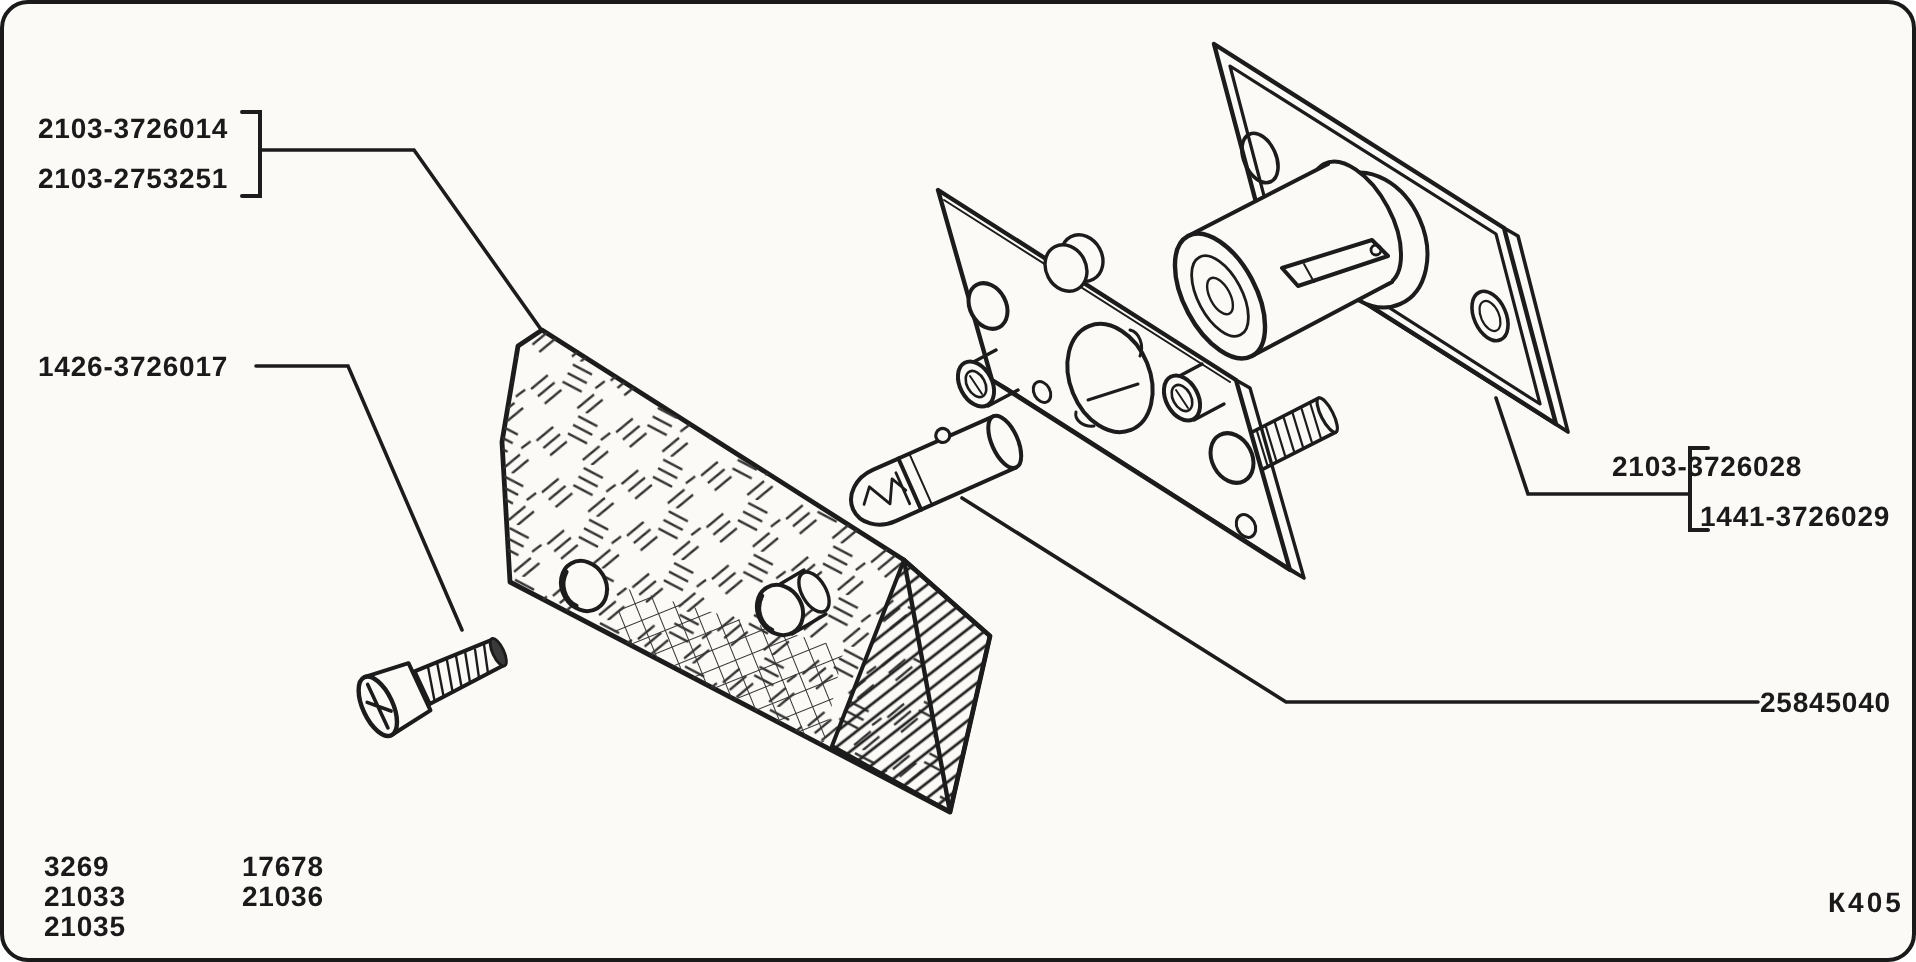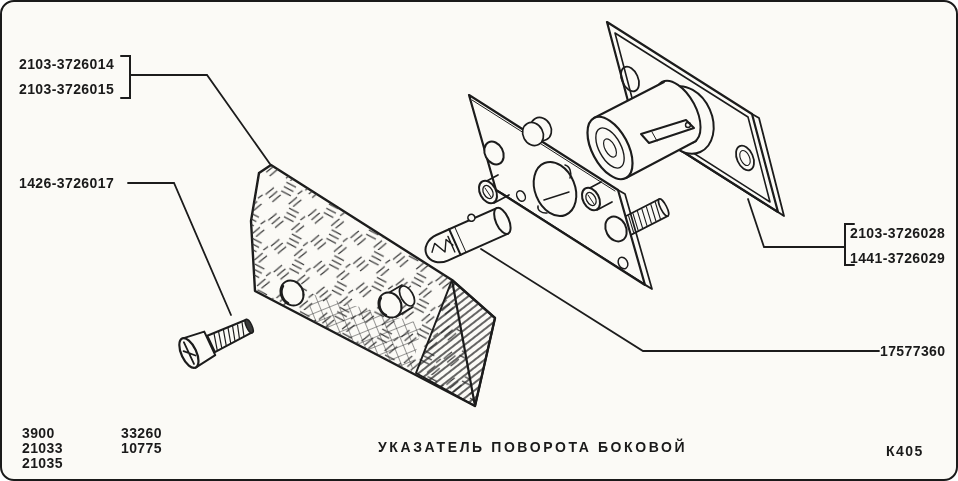--- a/index.html
+++ b/index.html
@@ -7,21 +7,21 @@
     position:relative; width:958px; height:481px; box-sizing:border-box;
     background:#fbfaf6; border:2px solid #1a1a1a; border-radius:14px; overflow:hidden;
     font-family:Liberation Sans, sans-serif;
   }
   svg.draw{position:absolute;left:0;top:0;}
   .lbl{
     position:absolute; font-weight:bold; font-size:14px; line-height:14px;
     color:#1a1a1a; letter-spacing:0.4px; white-space:nowrap;
   }
   .title{letter-spacing:2.6px;}
-  .figcode{letter-spacing:1.5px;}
+  .figcode{letter-spacing:1.5px;margin-left:28px;}
 </style>
 </head>
 <body>
 
 <div class="stage">
 
 <svg class="draw" width="958" height="481" viewBox="0 0 958 481">
   <defs>
     <pattern id="tex" width="40" height="26" patternUnits="userSpaceOnUse" patternTransform="rotate(-6)">
       <g stroke="#333" stroke-width="1.2" fill="none">
@@ -144,27 +144,26 @@
     <path d="M128,73 L205,73 L268,162"></path>
     <path d="M126,181 L172,181 L229,313"></path>
     <path d="M746,197 L762,245 L842,245"></path>
     <path d="M479,247 L641,349 L877,349"></path>
     <path d="M119,54 L128,54 L128,96 L119,96" stroke-width="2"></path>
     <path d="M852,222 L843,222 L843,263 L852,263" stroke-width="2"></path>
   </g>
 </svg>
 
   <div class="lbl" style="left:17px;top:55px">2103-3726014</div>
-  <div class="lbl" style="left:17px;top:80px">2103-3726015</div>
+  <div class="lbl" style="left:17px;top:80px">2103-2753251</div>
   <div class="lbl" style="left:17px;top:174px">1426-3726017</div>
-  <div class="lbl" style="left:848px;top:224px">2103-3726028</div>
+  <div class="lbl" style="left:804px;top:224px">2103-3726028</div>
   <div class="lbl" style="left:848px;top:249px">1441-3726029</div>
-  <div class="lbl" style="left:878px;top:342px">17577360</div>
+  <div class="lbl" style="left:878px;top:342px">25845040</div>
 
-  <div class="lbl" style="left:20px;top:424px">3900</div>
+  <div class="lbl" style="left:20px;top:424px">3269</div>
   <div class="lbl" style="left:20px;top:439px">21033</div>
   <div class="lbl" style="left:20px;top:454px">21035</div>
-  <div class="lbl" style="left:119px;top:424px">33260</div>
-  <div class="lbl" style="left:119px;top:439px">10775</div>
+  <div class="lbl" style="left:119px;top:424px">17678</div>
+  <div class="lbl" style="left:119px;top:439px">21036</div>
 
-  <div class="lbl title" style="left:376px;top:438px">УКАЗАТЕЛЬ ПОВОРОТА БОКОВОЙ</div>
   <div class="lbl figcode" style="left:884px;top:442px">К405</div>
 </div>
 
 </body></html>

